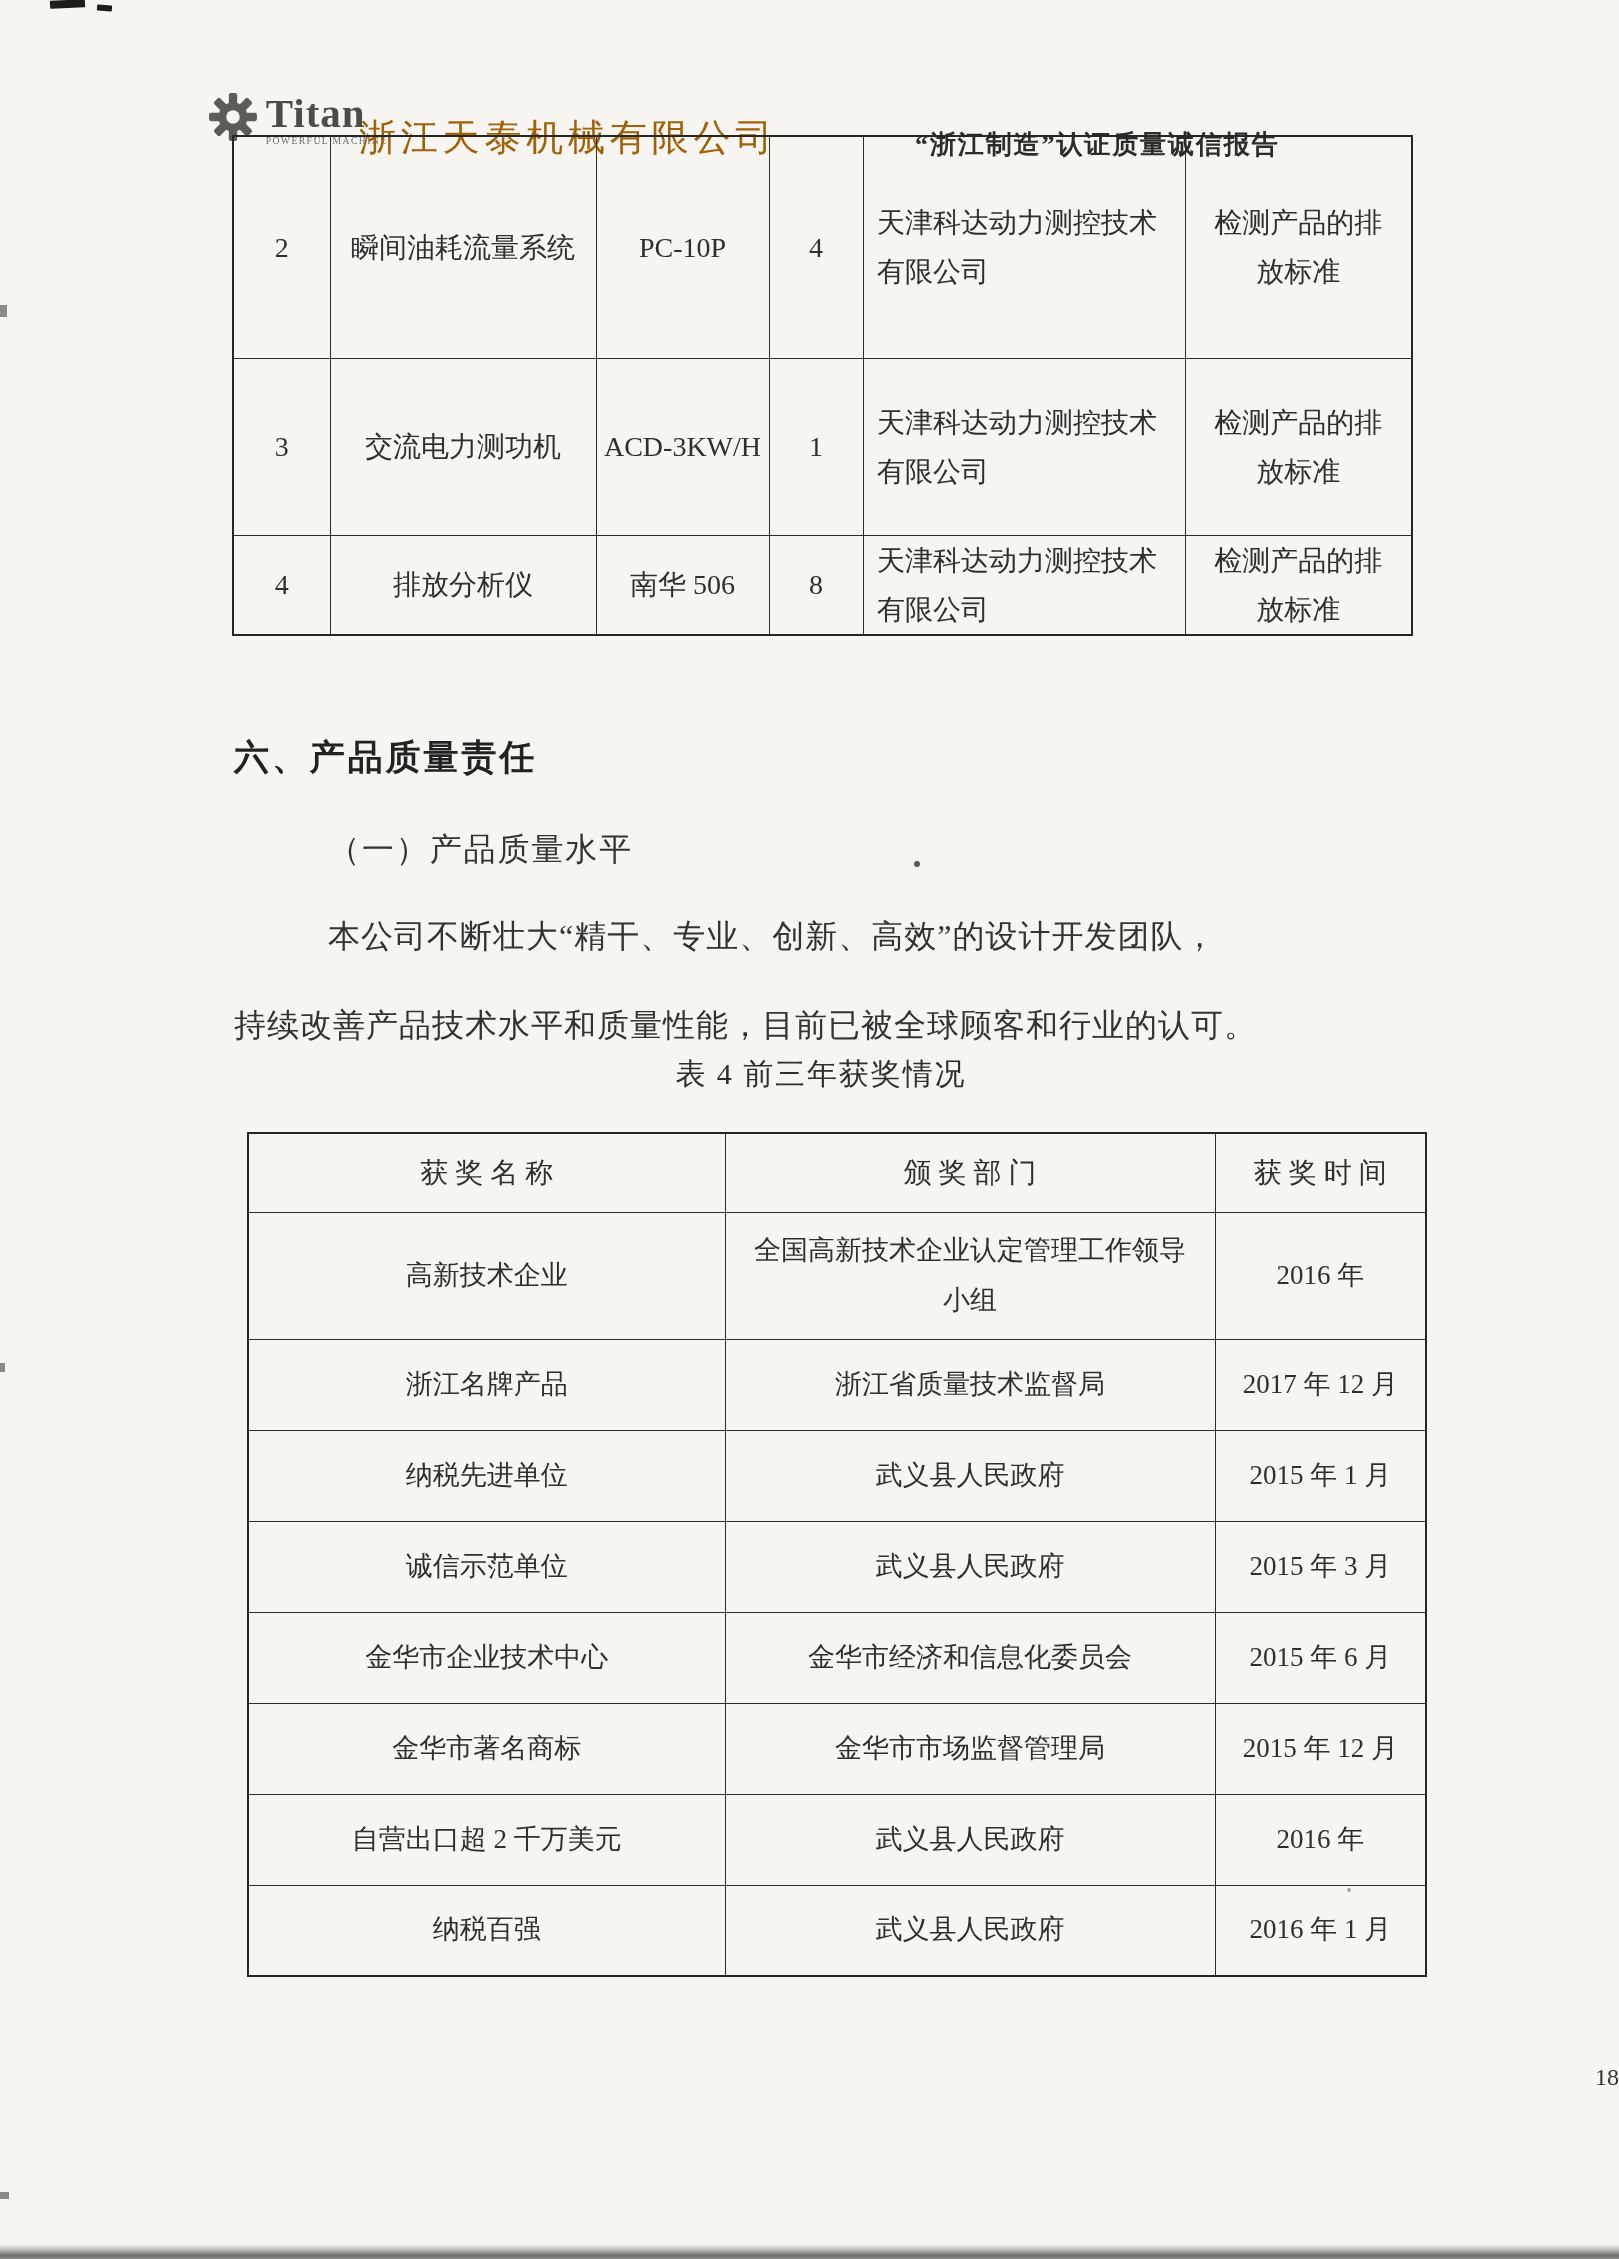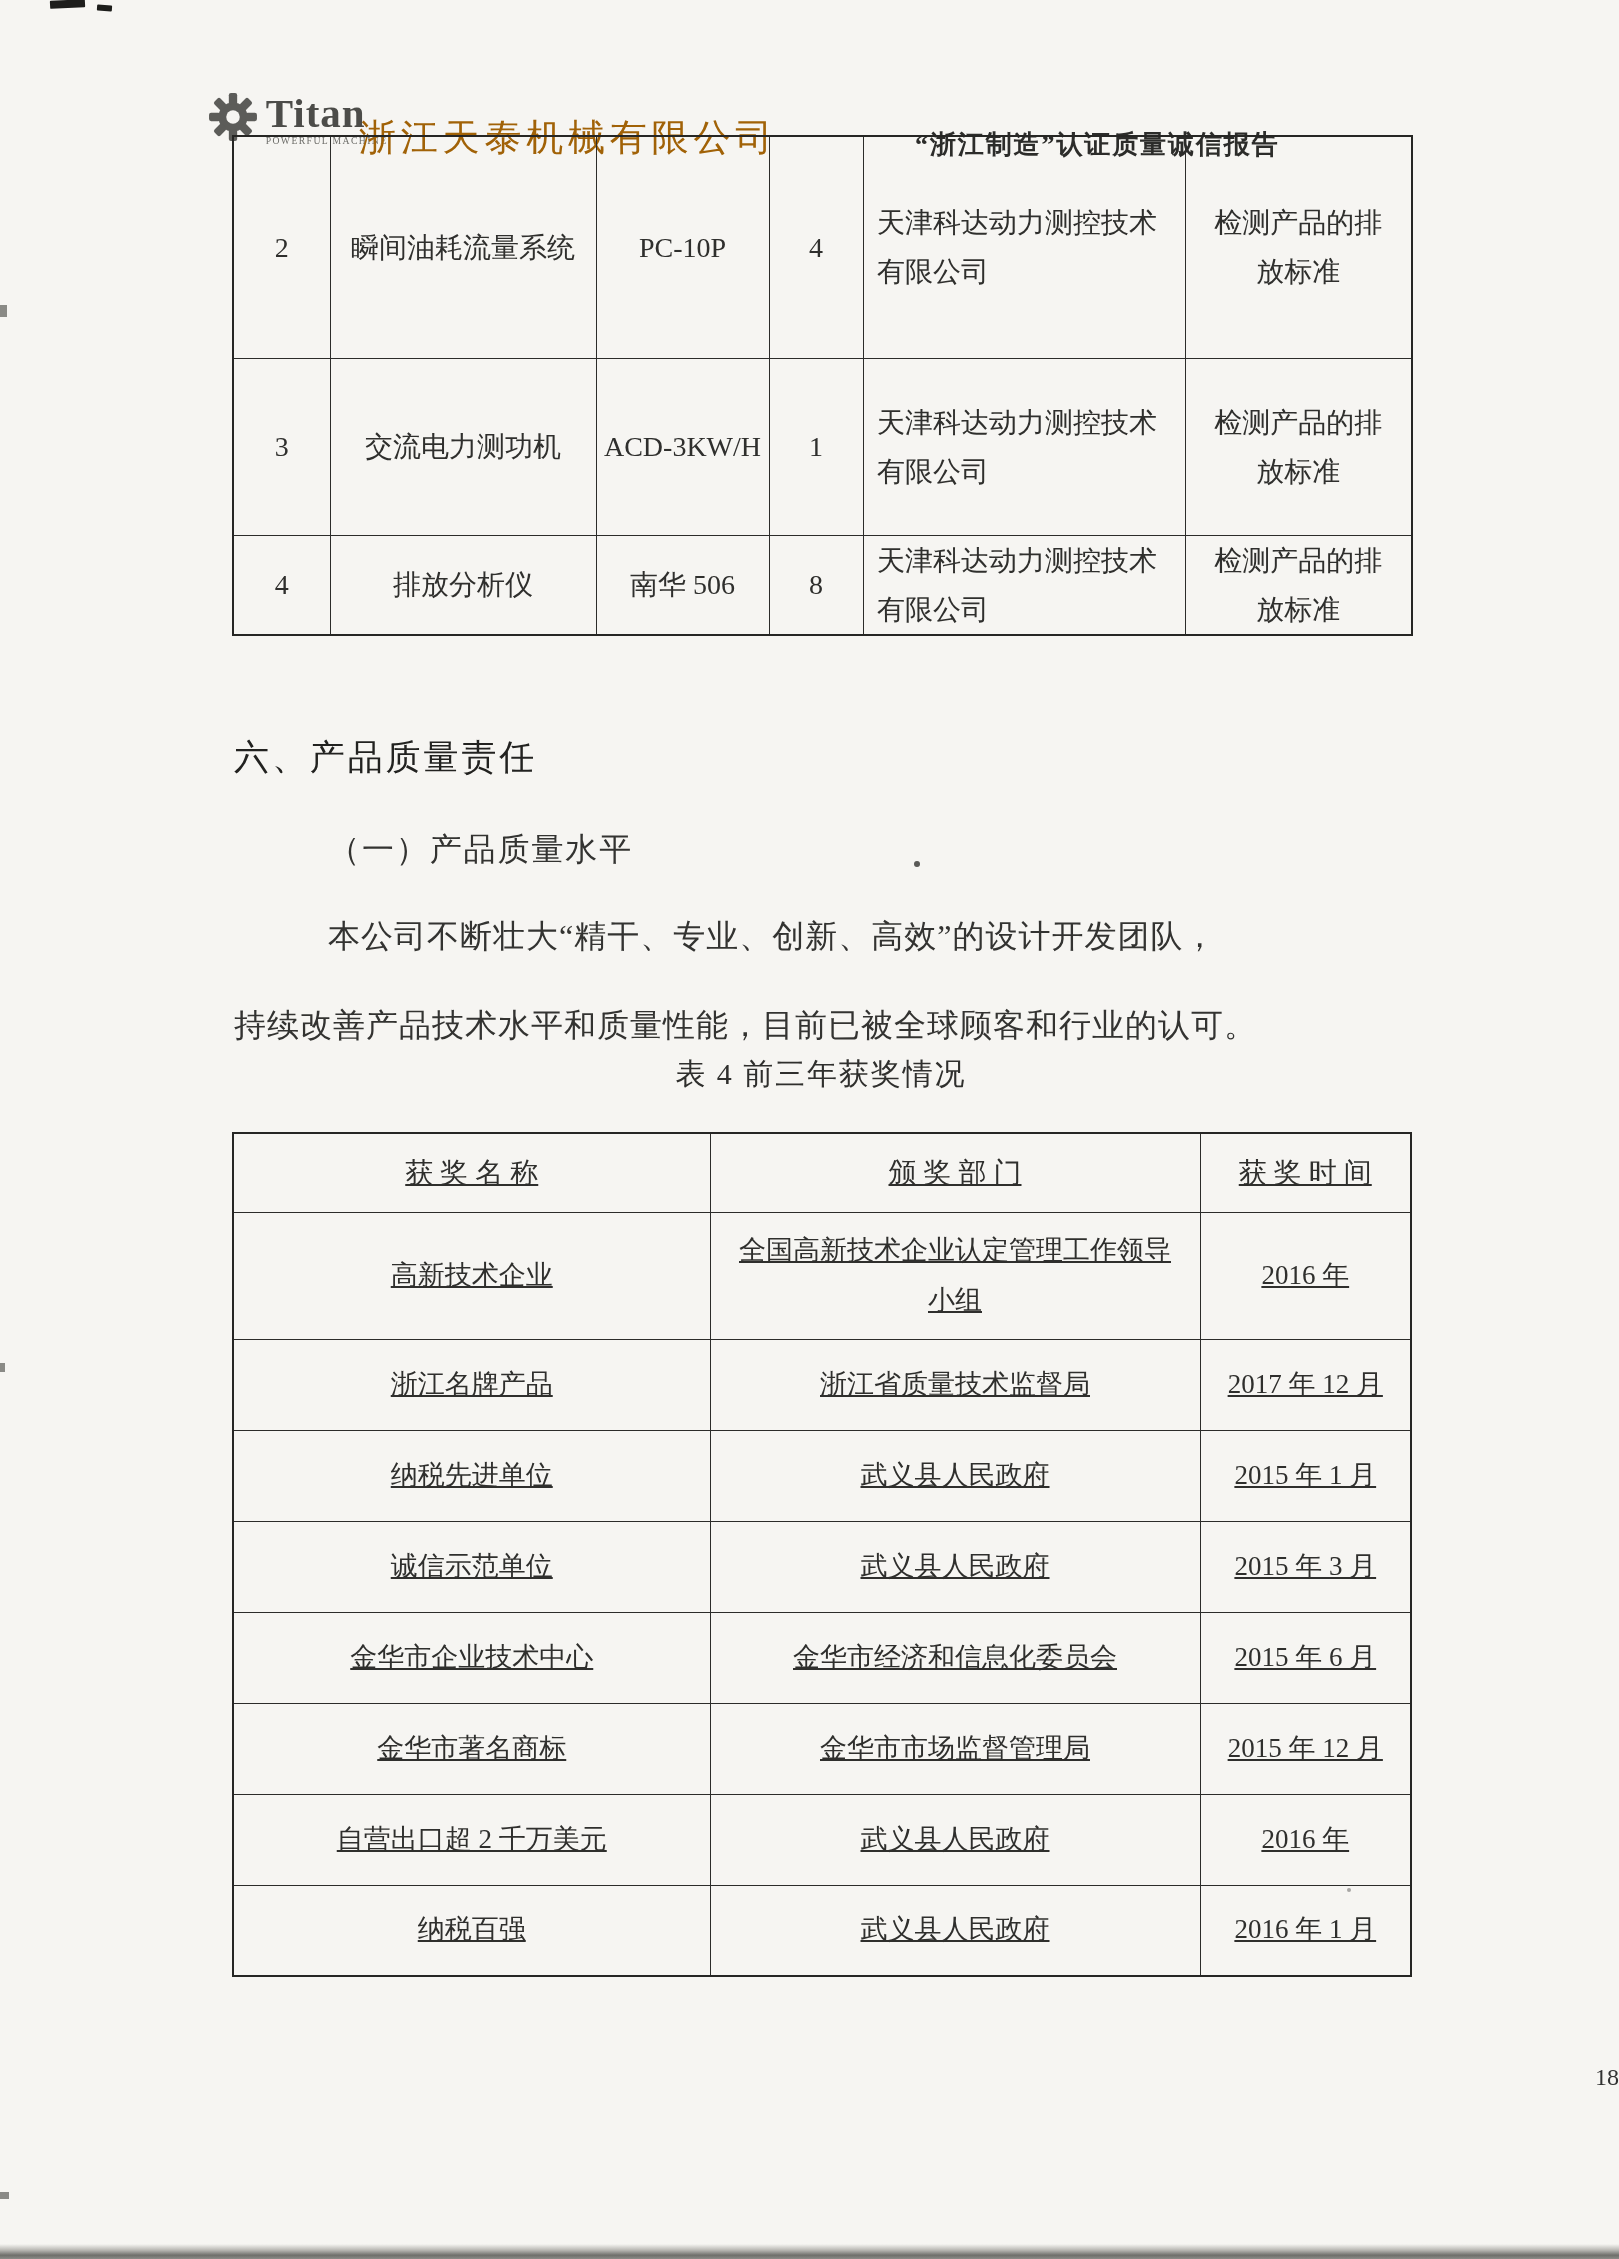--- a/index.html
+++ b/index.html
@@ -24,25 +24,25 @@
   .logo-brand{font-size:41px;font-weight:bold;color:#4c4c49;line-height:39px;letter-spacing:1px;}
   .logo-tagline{font-size:9.7px;color:#6d6d69;letter-spacing:1.4px;margin-top:1.9px;}
   .company-name{position:absolute;left:359px;top:113px;font-size:37px;letter-spacing:4.8px;color:#a16207;}
   .report-title{position:absolute;left:915px;top:127px;font-size:26px;font-weight:bold;letter-spacing:1.9px;color:#2c2c2a;}
   
   table{border-collapse:collapse;table-layout:fixed;}
   .equip-table{position:absolute;left:232px;top:135px;width:1178px;border:2.9px solid #262624;}
   .equip-table td{border:1.9px solid #2c2c2a;font-size:28px;text-align:center;padding:0 5.8px;line-height:1.75;}
   .equip-table td.maker{text-align:left;padding:0 13.5px;}
   .equip-table td.purpose{padding:0 28px;}
-  .awards-table{position:absolute;left:232px;top:1132px;width:1178px;border:2.9px solid #262624;text-decoration:underline;}
+  .awards-table{position:absolute;left:247px;top:1132px;width:1178px;border:2.9px solid #262624;}
   .awards-table td{border:1.9px solid #2c2c2a;font-size:27px;text-align:center;padding:0 17.4px;line-height:1.85;}
   .awards-table tr.hdr td{font-size:28px;}
   
-  .sec-heading{position:absolute;left:234px;top:734px;font-size:35px;font-weight:normal;
+  .sec-heading{position:absolute;left:234px;top:734px;font-size:35px;font-weight:bold;
     letter-spacing:2.9px;color:#222220;font-family:"Liberation Sans","DejaVu Sans",sans-serif;text-align:center;}
   .sub-heading{position:absolute;left:328px;top:828px;font-size:32px;letter-spacing:1.9px;color:#333331;}
   .para-line1{position:absolute;left:328px;top:915px;font-size:32px;letter-spacing:1px;color:#333331;}
   .para-line2{position:absolute;left:234px;top:1004px;font-size:32px;letter-spacing:1px;color:#333331;}
   .table-caption{position:absolute;left:232px;top:1054px;width:1178px;text-align:center;
     font-size:30px;letter-spacing:1.9px;color:#2f2f2d;}
   .page-number{position:absolute;left:0;top:2064px;width:1619px;text-align:right;font-size:24px;color:#333;}
 </style>
 </head>
 <body>

